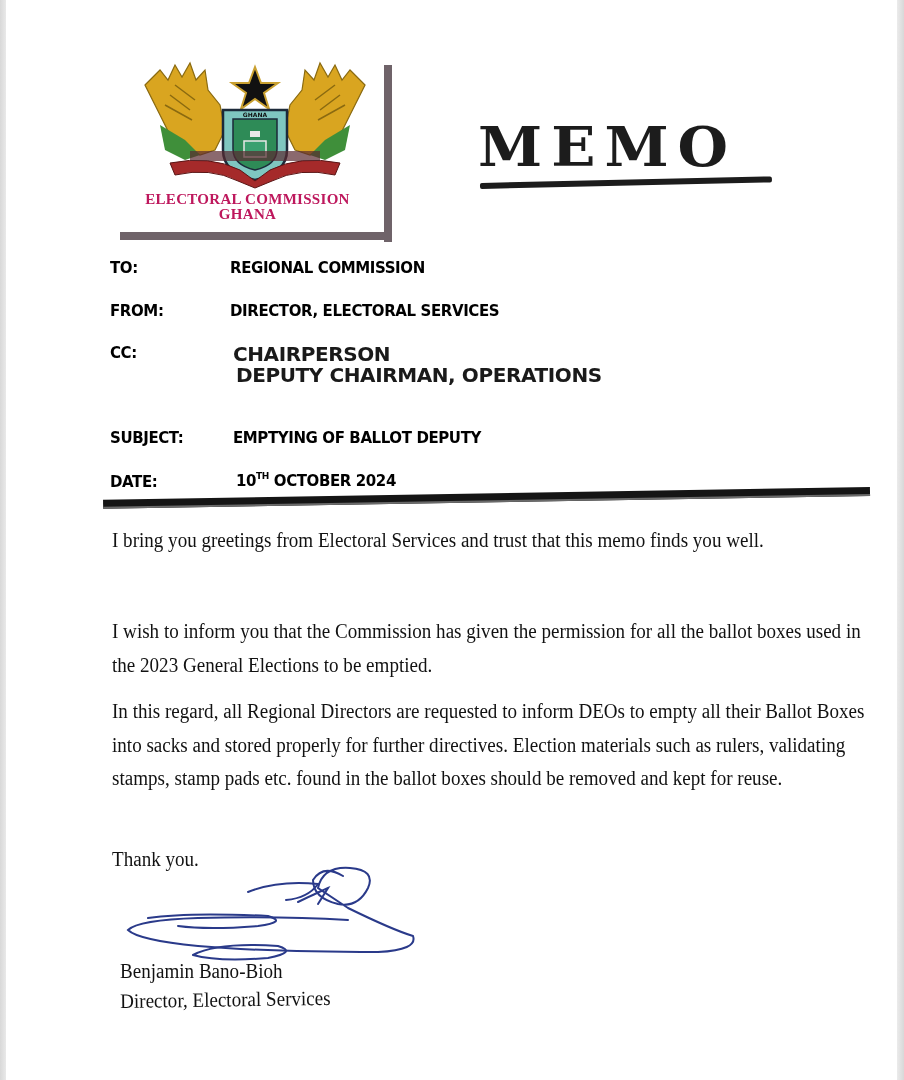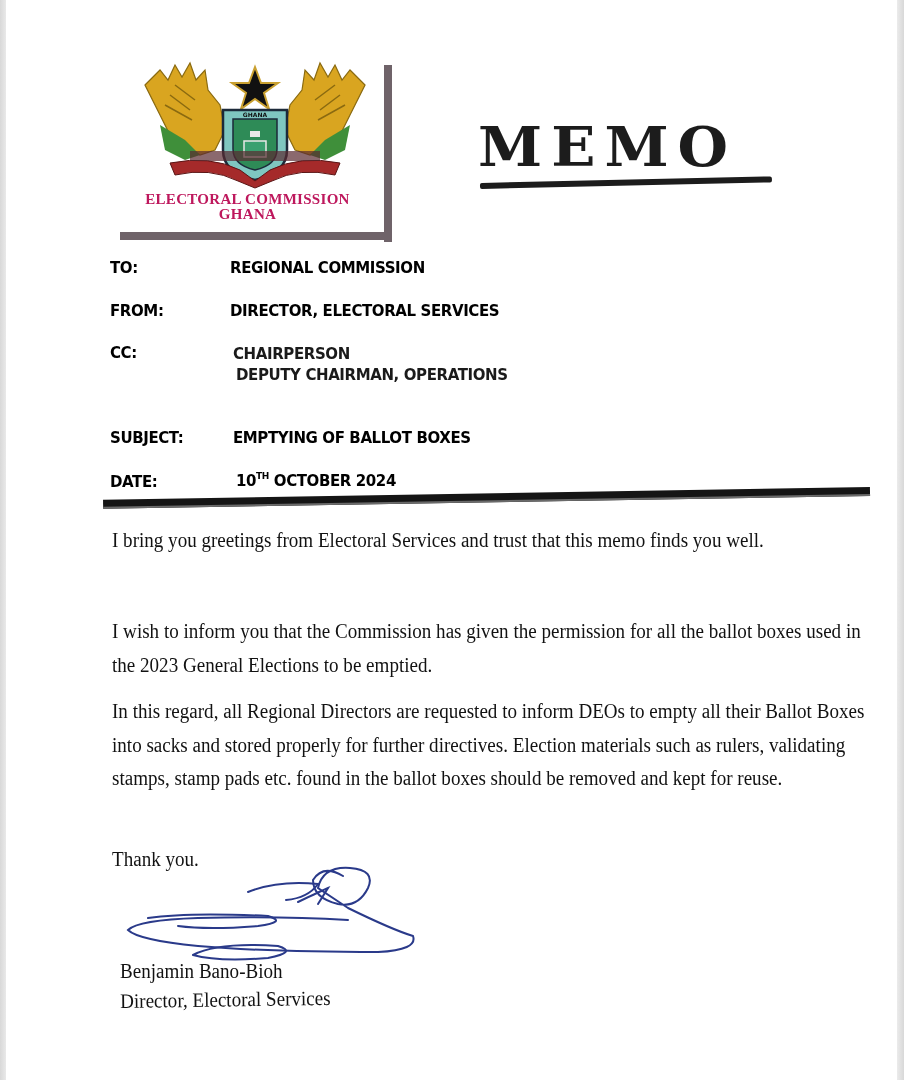--- a/index.html
+++ b/index.html
@@ -16,21 +16,21 @@
   .crest { position: absolute; left: 20px; top: 0; width: 250px; height: 135px; }
   .org-name { position: absolute; left: 0; top: 137px; width: 275px; text-align: center; font-family: "Liberation Serif", serif; font-weight: bold; font-size: 15px; letter-spacing: 0.3px; line-height: 15px; color: #be185d; }
 
   .memo-title { position: absolute; left: 478px; top: 118px; font-family: "DejaVu Serif", serif; font-weight: bold; font-size: 58px; letter-spacing: 9px; color: #1c1c1c; transform: scaleY(0.92); line-height: 60px; }
   .memo-underline { position: absolute; left: 480px; top: 183px; width: 292px; height: 6px; background: #1c1c1c; transform: rotate(-1.3deg); transform-origin: left center; border-radius: 2px; }
 
   
   .field { position: absolute; font-family: "DejaVu Sans", sans-serif; font-size: 15px; font-weight: bold; color: #000000; letter-spacing: -0.4px; }
   .field-label { left: 110px; }
   .field-value { left: 230px; }
-  .cc-list { position: absolute; left: 233px; top: 344px; font-family: "DejaVu Sans", sans-serif; font-size: 15px; font-weight: bold; color: #1a1a1a; letter-spacing: -0.4px; line-height: 20.5px; }
+  .cc-list { position: absolute; left: 233px; top: 344px; font-family: "DejaVu Sans", sans-serif; font-size: 20px; font-weight: bold; color: #1a1a1a; letter-spacing: -0.4px; line-height: 20.5px; }
   .cc-list div:nth-child(n+2) { padding-left: 3px; }
   sup { font-size: 9px; vertical-align: top; position: relative; top: -1px; text-align: center; }
 
   .divider { position: absolute; left: 103px; top: 487px; width: 767px; height: 9px; background: #151515; transform: rotate(-0.95deg); transform-origin: right center; border-bottom: 2px solid #6a6a6a; }
 
   
   .para { position: absolute; left: 112px; width: 760px; font-family: "Liberation Serif", serif; font-size: 20.5px; line-height: 34px; color: #121212; transform: scaleX(0.93); transform-origin: left top; width: 812px; }
   .p1 { top: 523px; }
   .p2 { top: 614px; }
   .p3 { top: 695px; line-height: 33.5px; }
@@ -91,21 +91,21 @@
 <div class="field field-label" style="top:302px">FROM:</div>
 <div class="field field-value" style="top:302px">DIRECTOR, ELECTORAL SERVICES</div>
 
 <div class="field field-label" style="top:344px">CC:</div>
 <div class="cc-list">
   <div>CHAIRPERSON</div>
   <div>DEPUTY CHAIRMAN, OPERATIONS</div>
 </div>
 
 <div class="field field-label" style="top:429px">SUBJECT:</div>
-<div class="field" style="top:429px; left:233px">EMPTYING OF BALLOT BOXES</div>
+<div class="field" style="top:429px; left:233px">EMPTYING OF BALLOT DEPUTY</div>
 
 <div class="field field-label" style="top:473px">DATE:</div>
 <div class="field" style="top:472px; left:236px"><span>10</span><sup>TH</sup><span> OCTOBER 2024</span></div>
 
 <div class="divider"></div>
 
 <div class="para p1">I bring you greetings from Electoral Services and trust that this memo finds you well.</div>
 <div class="para p2">I wish to inform you that the Commission has given the permission for all the ballot boxes used in the 2023 General Elections to be emptied.</div>
 <div class="para p3">In this regard, all Regional Directors are requested to inform DEOs to empty all their Ballot Boxes into sacks and stored properly for further directives. Election materials such as rulers, validating stamps, stamp pads etc. found in the ballot boxes should be removed and kept for reuse.</div>
 <div class="thanks">Thank you.</div>

